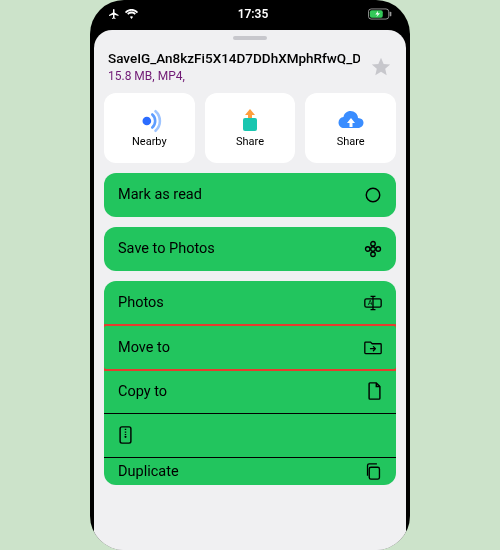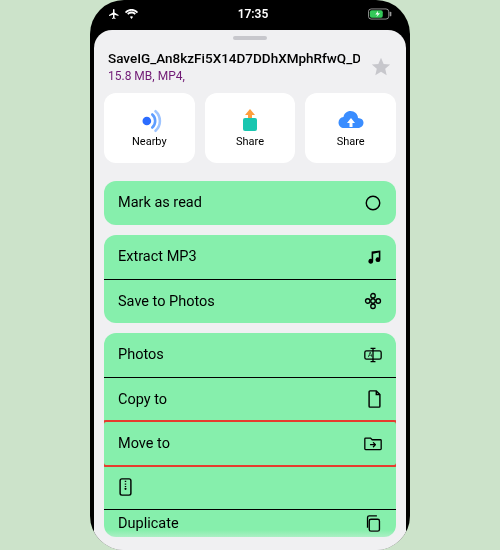--- a/index.html
+++ b/index.html
@@ -106,22 +106,22 @@
     border-radius: 12px;
     height: 70px;
     display: flex;
     flex-direction: column;
     align-items: center;
     justify-content: center;
   }
   .action-card .icon-wrap { height: 28px; display:flex; align-items:center; justify-content:center; }
   .action-label { font-size: 11px; color: #000; }
   .list-group {
-    margin: 8px 10px 10px;
-    background: #86efac;
+    margin: 0 10px 10px;
+    background: #22c55e;
     border-radius: 12px;
     overflow: hidden;
   }
   .list-row {
     display: flex;
     align-items: center;
     justify-content: space-between;
     padding: 0 14px;
     height: 44px;
     font-size: 14.5px;
@@ -230,28 +230,20 @@
         <span class="right-icon">
           <svg width="18" height="18" viewBox="0 0 20 20">
               <circle cx="10" cy="10" r="7.5" fill="none" stroke="#000" stroke-width="1.6"></circle>
             </svg>
         </span>
       </div>
     </div>
 
     <div class="list-group">
       <div class="list-row">
-        <span>Extract MP3</span>
-        <span class="right-icon">
-          <svg width="16" height="16" viewBox="0 0 20 20" fill="#000">
-              <path d="M7 3v9.5a3 3 0 1 0 2 2.8V6l7-1.5v6a3 3 0 1 0 2 2.8V2L7 3z"></path>
-            </svg>
-        </span>
-      </div>
-      <div class="list-row">
         <span>Save to Photos</span>
         <span class="right-icon">
           <svg width="18" height="18" viewBox="0 0 24 24" fill="none" stroke="#000" stroke-width="1.8">
               <circle cx="12" cy="12" r="3"></circle>
               <circle cx="12" cy="5" r="3"></circle>
               <circle cx="12" cy="19" r="3"></circle>
               <circle cx="5" cy="12" r="3"></circle>
               <circle cx="19" cy="12" r="3"></circle>
             </svg>
         </span>
@@ -263,35 +255,35 @@
         <span>Photos</span>
         <span class="right-icon">
           <svg width="18" height="16" viewBox="0 0 22 18" fill="none" stroke="#000" stroke-width="1.6">
               <rect x="1" y="4" width="20" height="10" rx="2"></rect>
               <line x1="11" y1="1" x2="11" y2="17"></line>
               <path d="M8 1h6M8 17h6"></path>
               <text x="5" y="12" font-size="8" fill="#000" stroke="none" font-family="sans-serif">A</text>
             </svg>
         </span>
       </div>
+      <div class="list-row highlight">
+        <span>Move to</span>
+        <span class="right-icon">
+          <svg width="18" height="16" viewBox="0 0 22 18" fill="none" stroke="#000" stroke-width="1.6">
+              <path d="M2 3h6l2 2h10a1 1 0 0 1 1 1v10a1 1 0 0 1-1 1H2a1 1 0 0 1-1-1V4a1 1 0 0 1 1-1z"></path>
+              <path d="M8 11h6m0 0l-2.5-2.5M14 11l-2.5 2.5" stroke-linecap="round"></path>
+            </svg>
+        </span>
+      </div>
       <div class="list-row">
         <span>Copy to</span>
         <span class="right-icon">
           <svg width="15" height="18" viewBox="0 0 16 20" fill="none" stroke="#000" stroke-width="1.6">
               <path d="M3 1h7l4 4v13a1 1 0 0 1-1 1H3a1 1 0 0 1-1-1V2a1 1 0 0 1 1-1z"></path>
               <path d="M10 1v4h4"></path>
-            </svg>
-        </span>
-      </div>
-      <div class="list-row highlight">
-        <span>Move to</span>
-        <span class="right-icon">
-          <svg width="18" height="16" viewBox="0 0 22 18" fill="none" stroke="#000" stroke-width="1.6">
-              <path d="M2 3h6l2 2h10a1 1 0 0 1 1 1v10a1 1 0 0 1-1 1H2a1 1 0 0 1-1-1V4a1 1 0 0 1 1-1z"></path>
-              <path d="M8 11h6m0 0l-2.5-2.5M14 11l-2.5 2.5" stroke-linecap="round"></path>
             </svg>
         </span>
       </div>
       <div class="list-row">
         <span class="right-icon">
           <svg width="15" height="18" viewBox="0 0 16 20" fill="none" stroke="#000" stroke-width="1.6">
               <rect x="2" y="1" width="12" height="18" rx="2"></rect>
               <line x1="8" y1="3" x2="8" y2="10" stroke-dasharray="1.5 1.5"></line>
               <circle cx="8" cy="12" r="1.2" fill="#000" stroke="none"></circle>
             </svg>

